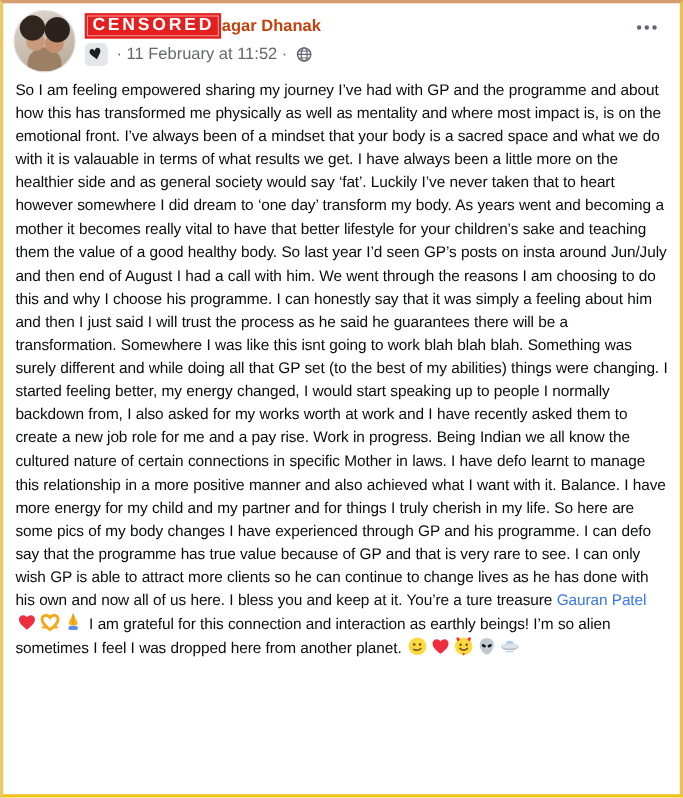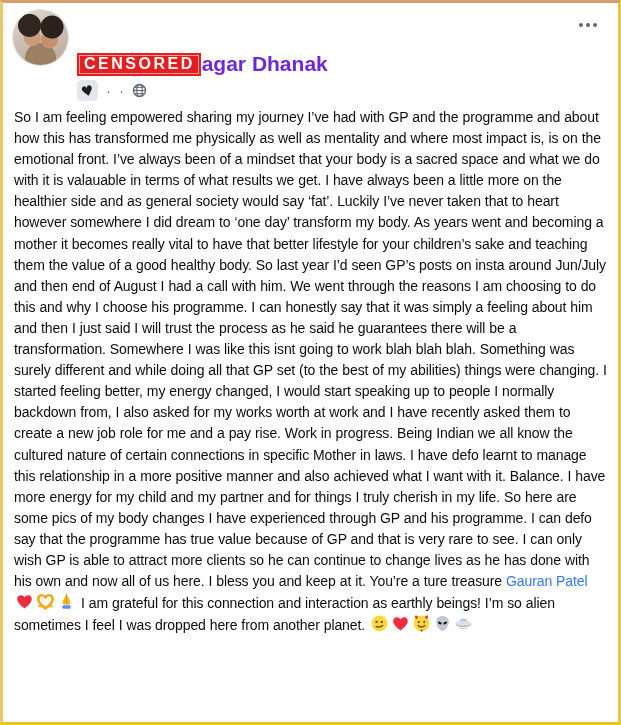--- a/index.html
+++ b/index.html
@@ -24,34 +24,34 @@
     background:
       radial-gradient(circle at 30% 28%, #30261f 11px, rgba(48,38,31,0) 12px),
       radial-gradient(circle at 71% 31%, #2b211d 11px, rgba(43,33,29,0) 12px),
       radial-gradient(circle at 35% 50%, #c99b79 8px, rgba(201,155,121,0) 9px),
       radial-gradient(circle at 66% 54%, #c4906f 8px, rgba(196,144,111,0) 9px),
       radial-gradient(circle at 50% 88%, #9c8065 15px, rgba(156,128,101,0) 16px),
       linear-gradient(160deg,#ded7cf,#b9a795);
     box-shadow:0 0 0 1px rgba(0,0,0,.12);
     cursor:pointer;
   }
-  .header-info{margin-left:9px;padding-top:2px;margin-top:40px;}
+  .header-info{margin-left:9px;padding-top:2px;}
   .name-row{display:flex;align-items:center;}
   .censor{
     background:#e41f1f;
     color:#ffffff;
     font-weight:800;
     font-size:16px;
     letter-spacing:2.5px;
     padding:2px 6px 3px 7px;
     box-shadow:inset 0 0 0 2px #e41f1f, inset 0 0 0 3px rgba(255,255,255,.55);
     font-family:"Liberation Sans",sans-serif;
   }
   .author-name{
-    font-size:21px;font-weight:700;color:#6d28d9;margin-left:1px;
+    font-size:15px;font-weight:700;color:#c2410c;margin-left:1px;
     cursor:pointer;
   }
   .meta-row{
     display:flex;align-items:center;
     margin-top:4px;
     color:#65676b;font-size:15px;
   }
   .feeling-chip{
     width:21px;height:21px;border-radius:5px;
     background:#e4e6eb;
@@ -98,20 +98,21 @@
   <div class="header-info">
     <div class="name-row">
       <span class="censor">CENSORED</span>
       <span class="author-name">agar Dhanak</span>
     </div>
     <div class="meta-row">
       <span class="feeling-chip">
         <span class="feeling-heart">♥</span>
       </span>
       <span class="meta-dot">·</span>
+      <span class="timestamp">11 February at 11:52</span>
       <span class="meta-dot">·</span>
       <span class="globe">
         <svg width="15" height="15" viewBox="0 0 16 16">
           <circle cx="8" cy="8" r="6.4" fill="none" stroke="#606770" stroke-width="1.4"></circle>
           <ellipse cx="8" cy="8" rx="2.9" ry="6.4" fill="none" stroke="#606770" stroke-width="1.2"></ellipse>
           <line x1="1.6" y1="8" x2="14.4" y2="8" stroke="#606770" stroke-width="1.2"></line>
           <line x1="2.4" y1="4.6" x2="13.6" y2="4.6" stroke="#606770" stroke-width="1.1"></line>
           <line x1="2.4" y1="11.4" x2="13.6" y2="11.4" stroke="#606770" stroke-width="1.1"></line>
         </svg>
       </span>

